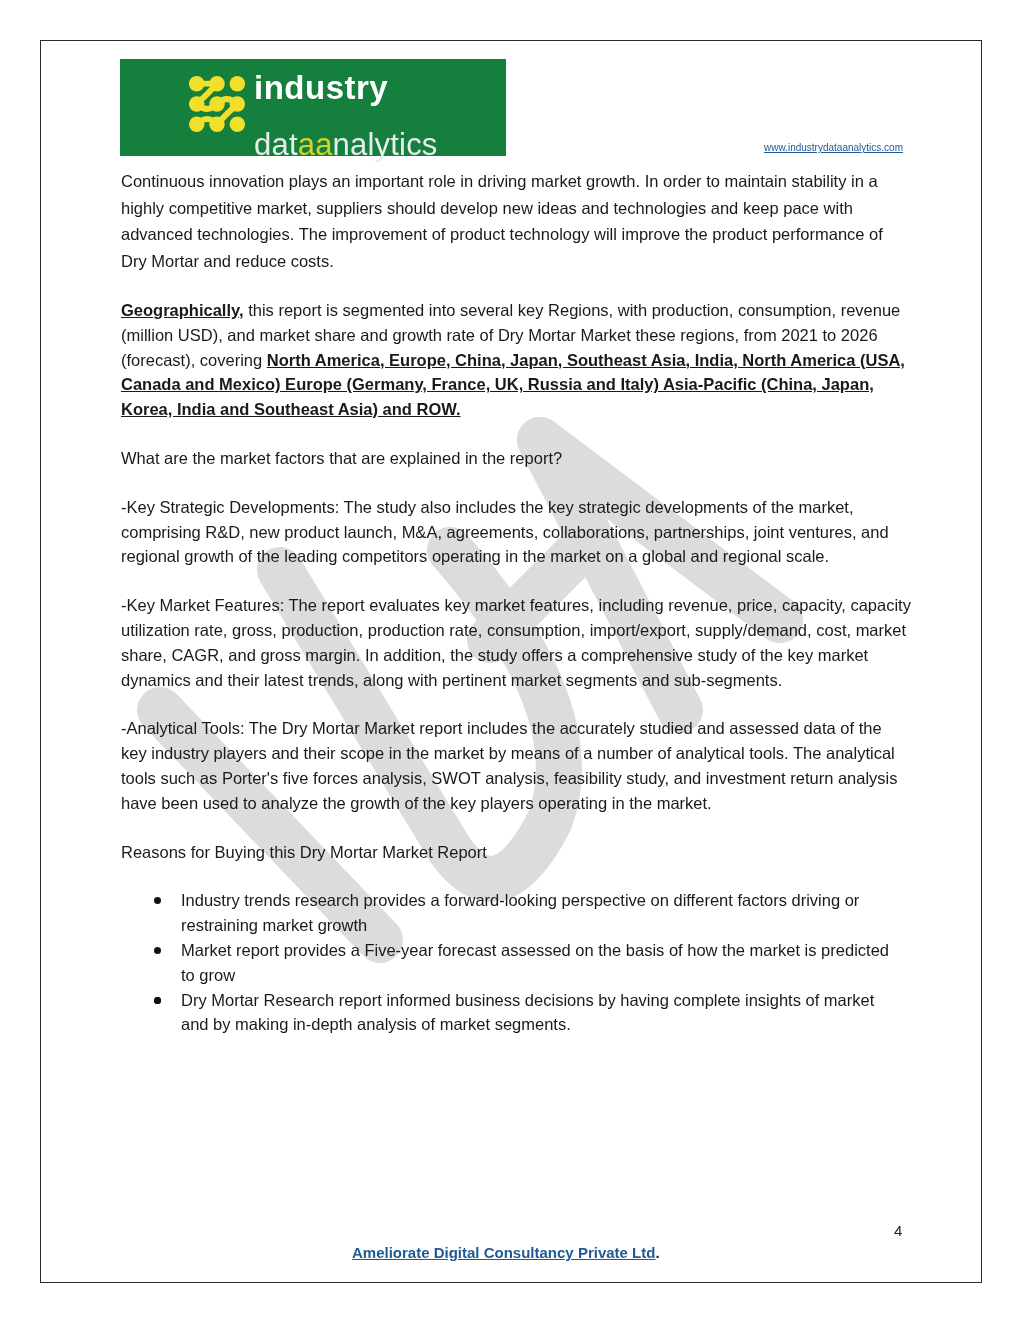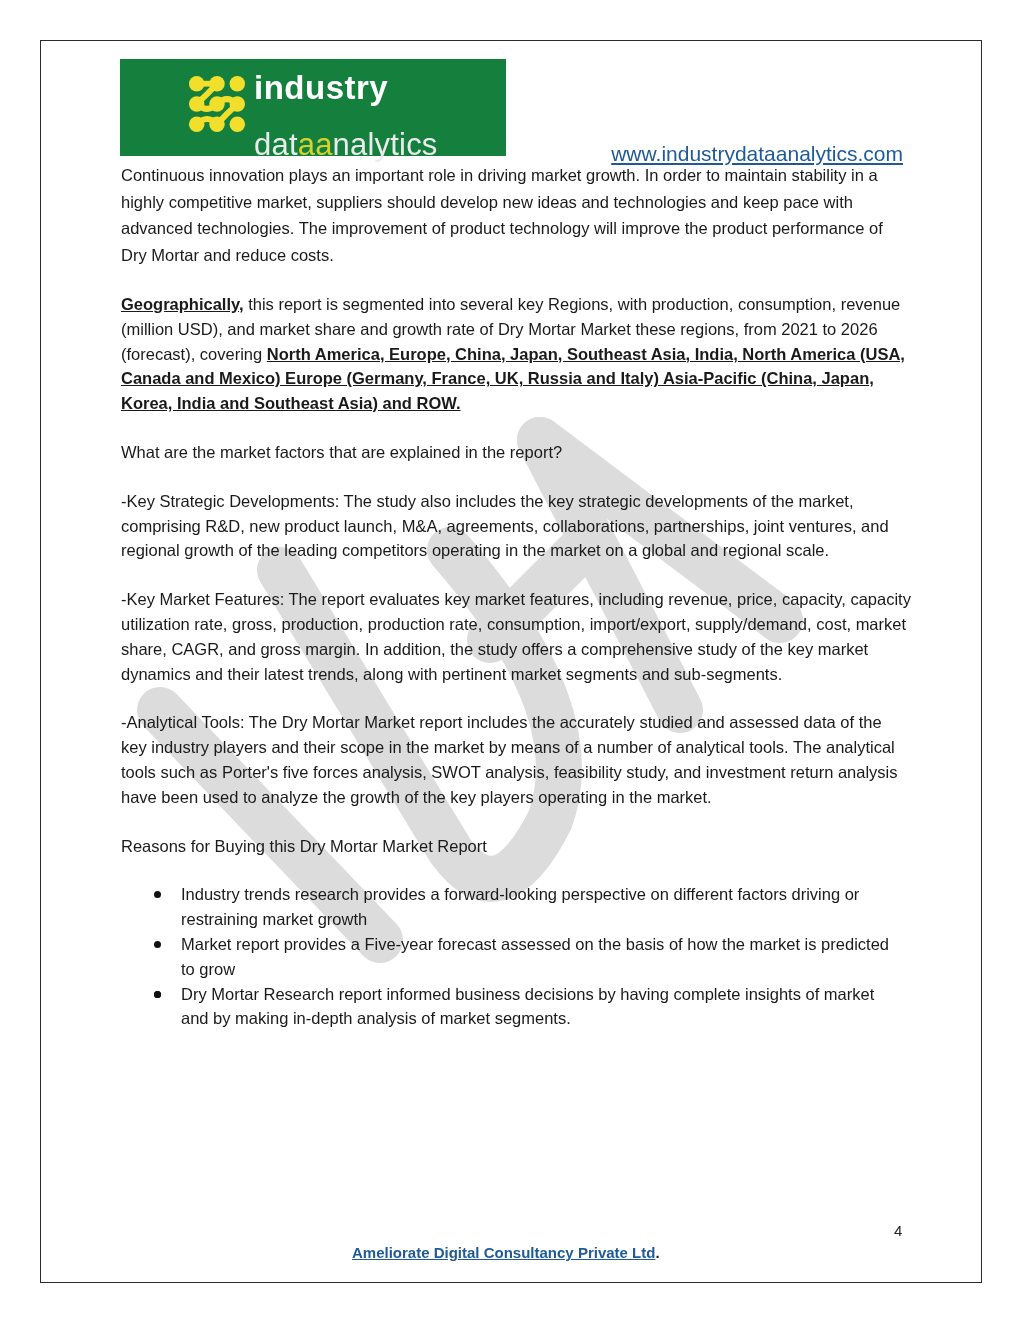--- a/index.html
+++ b/index.html
@@ -6,22 +6,22 @@
   body { width: 1024px; height: 1325px; position: relative; overflow: hidden;
          font-family: "Liberation Sans", "DejaVu Sans", sans-serif; color: #1a1a1a; }
   .page-frame { position: absolute; left: 40px; top: 40px; width: 942px; height: 1243px;
                 border: 1.5px solid #2b2b2b; box-sizing: border-box; }
   .watermark { position: absolute; left: 120px; top: 380px; width: 720px; height: 610px; pointer-events: none; }
   .logo { position: absolute; left: 120px; top: 59px; width: 386px; height: 97px; background: #15803d; }
   .logo-dots { position: absolute; left: 68px; top: 16px; width: 58px; height: 58px; }
   .logo-word1 { position: absolute; left: 134px; top: 10px; font-size: 33px; font-weight: bold; color: #ffffff; letter-spacing: 0.5px; }
   .logo-word2 { position: absolute; left: 134px; top: 44px; font-size: 31px; color: #e8ecec; font-weight: normal; letter-spacing: 0.2px; margin-top: 24px; }
   .logo-word2 .aa { color: #d6d22a; }
-  .site-link { position: absolute; right: 121px; top: 142px; font-size: 21px; color: #1f5a96; text-decoration: underline; }
-  .content { position: absolute; left: 121px; top: 162px; width: 790px; font-size: 16.5px; line-height: 24.8px; }
+  .site-link { position: absolute; right: 121px; top: 142px; font-size: 10px; color: #1f5a96; text-decoration: underline; }
+  .content { position: absolute; left: 121px; top: 168px; width: 790px; font-size: 16.5px; line-height: 24.8px; }
   p { margin: 0; }
   .p1 { line-height: 26.5px; }
   .gap { height: 24px; }
   .b { font-weight: bold; text-decoration: underline; }
   .heading { font-weight: normal; }
   ul.reasons { list-style: none; padding: 0; margin: 0 16px 0 0; }
   ul.reasons li { position: relative; padding-left: 60px; }
   ul.reasons li .bullet { position: absolute; left: 33px; top: 9px; width: 7px; height: 7px; border-radius: 50%; background: #111; }
   .page-num { position: absolute; left: 894px; top: 1222px; font-size: 15px; color: #222; }
   .footer { position: absolute; left: 352px; top: 1244px; font-size: 15px; color: #222; font-weight: bold; }

